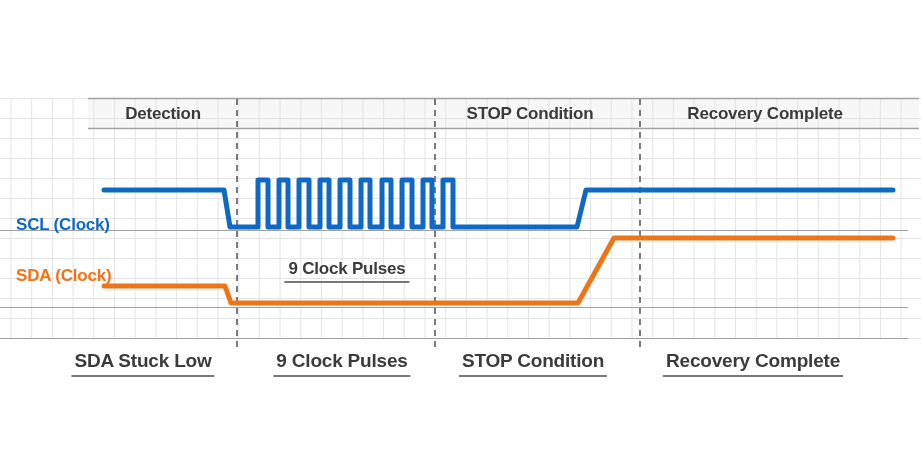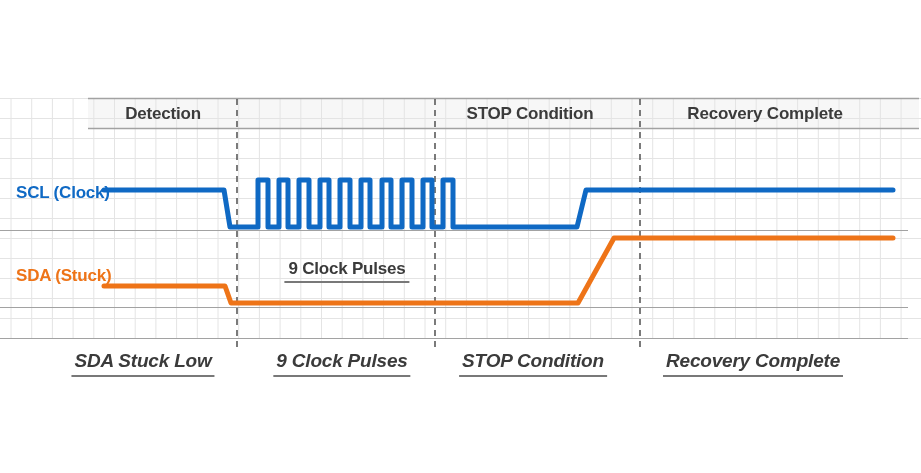--- a/index.html
+++ b/index.html
@@ -14,33 +14,33 @@
   .stage svg{position:absolute;left:0;top:0;}
   .phase-band-label{
     position:absolute;top:104px;transform:translateX(-50%);
     font-size:17px;font-weight:bold;color:var(--label-text);
     white-space:nowrap;letter-spacing:-0.2px;
   }
   .signal-label{
     position:absolute;font-size:17px;font-weight:bold;white-space:nowrap;
     letter-spacing:-0.2px;
   }
-  .signal-label.scl{color:var(--scl);}
+  .signal-label.scl{color:var(--scl);margin-top:32px;}
   .signal-label.sda{color:var(--sda);}
   .chart-annotation{
     position:absolute;top:259px;left:347px;transform:translateX(-50%);
     font-size:17px;font-weight:bold;color:var(--label-text);
     padding:0 4px 2px 4px;border-bottom:2px solid var(--underline);
     white-space:nowrap;letter-spacing:-0.2px;
   }
   .bottom-label{
     position:absolute;top:350px;transform:translateX(-50%);
     font-size:19px;font-weight:bold;color:var(--label-text);
     padding:0 3px 3px 3px;border-bottom:2px solid var(--underline);
-    white-space:nowrap;letter-spacing:-0.2px;font-style:italic;
+    white-space:nowrap;letter-spacing:-0.2px;
   }
 </style>
 </head>
 <body>
 
 <div class="stage">
 
   <svg id="wave-svg" width="921" height="473" viewBox="0 0 921 473">
       <rect x="88" y="98" width="831" height="30.5" fill="#f7f7f7"></rect>
       <line x1="11" y1="98" x2="11" y2="338" stroke="#e4e4e4" stroke-width="1"></line>
@@ -110,21 +110,21 @@
       <line x1="640" y1="99" x2="640" y2="351" stroke="#5a5a5a" stroke-width="1.6" stroke-dasharray="6 5"></line>
       <polyline points="104,190 224,190 230,227 258,227 258,180 268,180 268,227 279,227 279,180 288,180 288,227 299,227 299,180 309,180 309,227 320,227 320,180 329,180 329,227 340,227 340,180 350,180 350,227 361,227 361,180 370,180 370,227 382,227 382,180 391,180 391,227 402,227 402,180 412,180 412,227 423,227 423,180 432,180 432,227 443,227 443,180 453,180 453,227 577,227 586,190 893,190" fill="none" stroke="#0f69c4" stroke-width="5" stroke-linecap="round" stroke-linejoin="round"></polyline>
       <polyline points="104,286 225,286 231,303 578,303 614,238 893,238" fill="none" stroke="#ee7418" stroke-width="5" stroke-linecap="round" stroke-linejoin="round"></polyline>
     </svg>
 
   <div class="phase-band-label" style="left:163px">Detection</div>
   <div class="phase-band-label" style="left:530px">STOP Condition</div>
   <div class="phase-band-label" style="left:765px">Recovery Complete</div>
 
   <div class="signal-label scl" style="left:16px;top:183px">SCL (Clock)</div>
-  <div class="signal-label sda" style="left:16px;top:266px">SDA (Stuck)</div>
+  <div class="signal-label sda" style="left:16px;top:266px">SDA (Clock)</div>
 
   <div class="chart-annotation">9 Clock Pulses</div>
 
   <div class="bottom-label" style="left:143px">SDA Stuck Low</div>
   <div class="bottom-label" style="left:342px">9 Clock Pulses</div>
   <div class="bottom-label" style="left:533px">STOP Condition</div>
   <div class="bottom-label" style="left:753px">Recovery Complete</div>
 
 </div>
 

